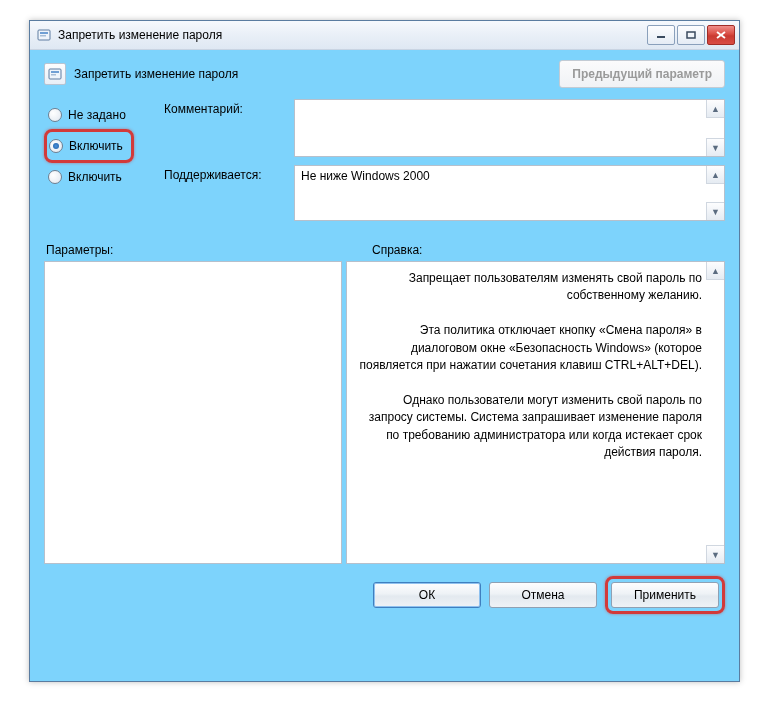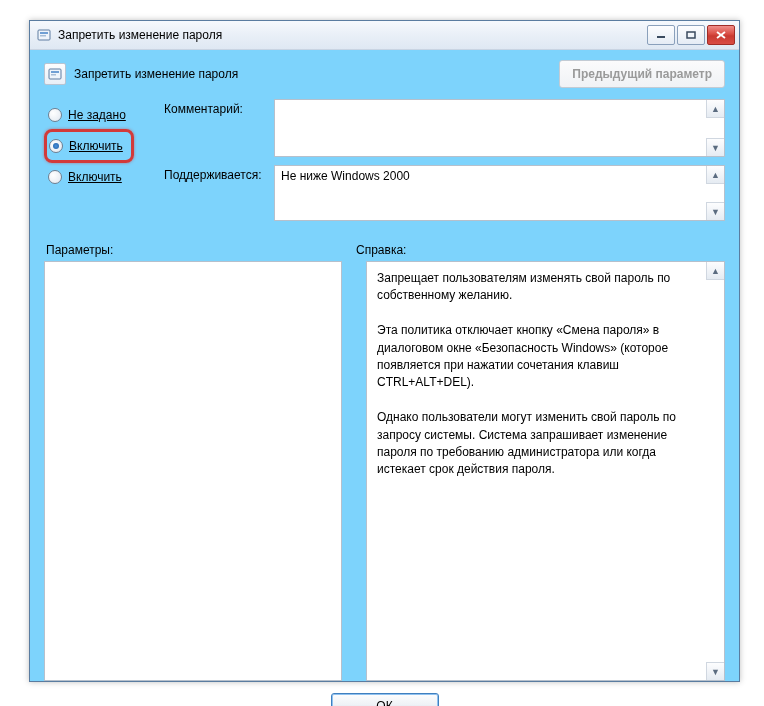--- a/index.html
+++ b/index.html
@@ -99,21 +99,20 @@
     width: 120px;
     padding-top: 4px;
   }
   .radio-item {
     display: flex;
     align-items: center;
     height: 24px;
     gap: 6px;
     padding-left: 4px;
     border-radius: 10px;
-    text-decoration: underline;
   }
   .radio-dot {
     width: 12px; height: 12px;
     border: 1px solid #6f7f91;
     border-radius: 50%;
     background: radial-gradient(circle at 35% 35%, #fff, #e9eef4 70%);
     display:flex;align-items:center;justify-content:center;
   }
   .radio-dot.selected::after{
     content:"";
@@ -125,21 +124,21 @@
     border-radius: 8px;
     padding: 2px 8px 2px 2px;
     margin: 2px 0;
     display: inline-flex;
     align-items: center;
     gap: 6px;
     box-shadow: 0 0 3px rgba(210,58,58,0.6);
   }
 
   .fields-col { flex:1; }
-  .field-row { display:flex; margin-bottom:8px; }
+  .field-row { display:flex; margin-bottom:8px;gap:20px; }
   .field-label { width:110px; padding-top:3px; }
   .textarea-box {
     flex:1;
     position: relative;
     border:1px solid #b6c0cc;
     background:#fff;
     height:58px;
     box-sizing:border-box;
   }
   .textarea-box.low { height:56px; }
@@ -151,49 +150,49 @@
     position:absolute; right:0; width:17px; height:17px;
     background: linear-gradient(to bottom,#fdfdfe,#e5ebf2);
     border-left:1px solid #d0d7e0;
     display:flex;align-items:center;justify-content:center;
     color:#5b6c80; font-size:9px;
   }
   .scroll-arrow.up{ top:0; border-bottom:1px solid #d0d7e0;}
   .scroll-arrow.down{ bottom:0; border-top:1px solid #d0d7e0;}
 
   .lower-labels {
-    display:flex; margin-top: 14px;
+    display:flex; margin-top: 14px; gap: 16px;
   }
   .lower-labels .left-lab{ width: 300px; padding-left:2px;}
   .lower-labels .right-lab{ flex:1; padding-left:10px;}
 
   .panels {
-    display:flex; gap:24px; margin-top:4px;
-    height: 420px;
+    display:flex; gap:4px; margin-top:4px;
+    height: 303px;
+    text-align: right;
   }
   .panel {
     border:1px solid #b6c0cc;
     background:#fff;
     box-sizing:border-box;
     position:relative;
   }
   .panel.params { width: 298px; }
   .panel.help { flex:1; }
   .help-text {
     position:absolute; left:10px; top:8px; right:22px; bottom:8px;
     font-size:12px; line-height:1.45;
     overflow:hidden;
     white-space: pre-wrap;
   }
 
   .button-row {
     display:flex; justify-content:flex-end; gap:8px;
     margin-top: 12px;
     align-items:center;
-    flex-direction:column;
   }
   .dlg-btn {
     height: 24px;
     min-width: 78px;
     padding: 0 14px;
     border:1px solid #8fa0b3;
     background: linear-gradient(to bottom,#fdfdfe,#eef2f6 45%,#e3e9ef 55%,#eef2f6);
     border-radius:3px;
     display:flex;align-items:center;justify-content:center;
   }
@@ -313,16 +312,21 @@
       </div>
     </div>
 
     <div class="button-row">
       <div class="dlg-btn default">
         <span>ОК</span>
       </div>
       <div class="dlg-btn">
         <span>Отмена</span>
       </div>
+      <div class="apply-highlight">
+        <div class="dlg-btn">
+          <span>Применить</span>
+        </div>
+      </div>
     </div>
 
   </div>
 </div>
 
 </body></html>

